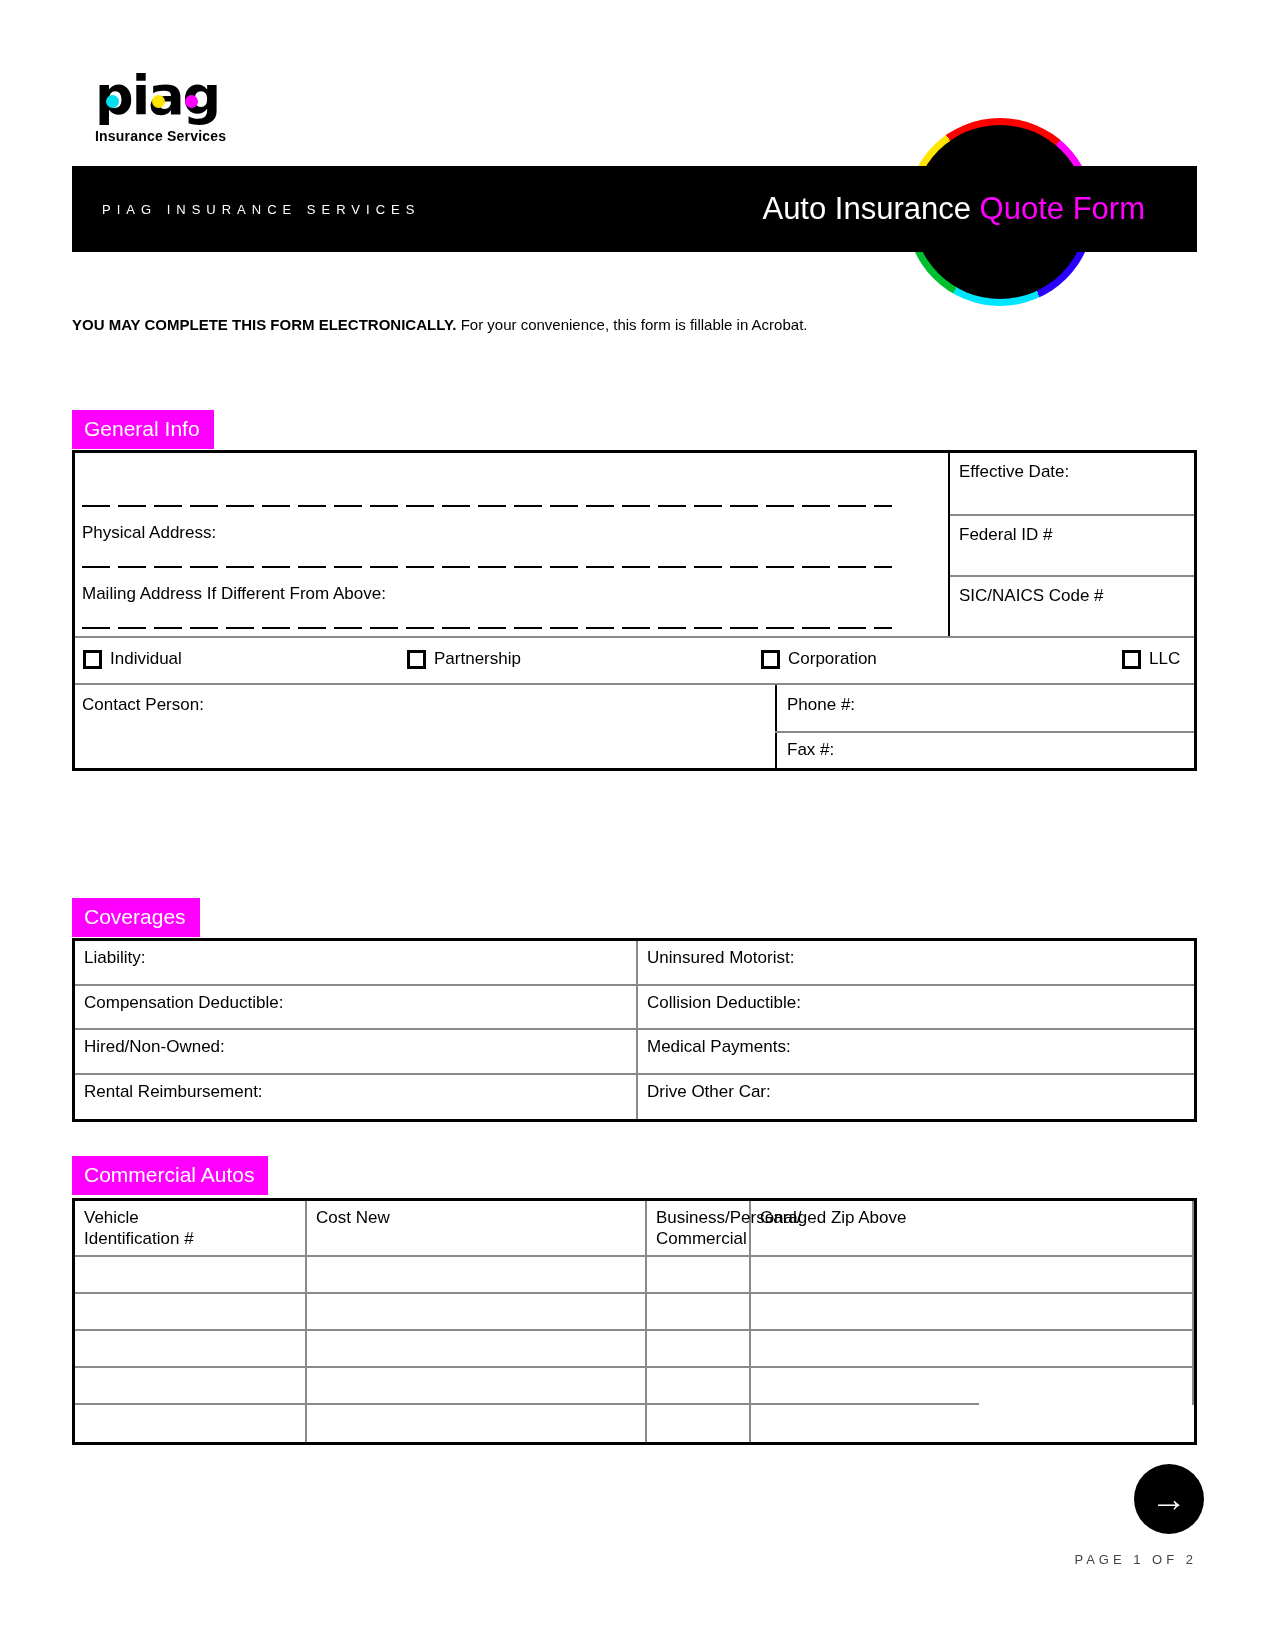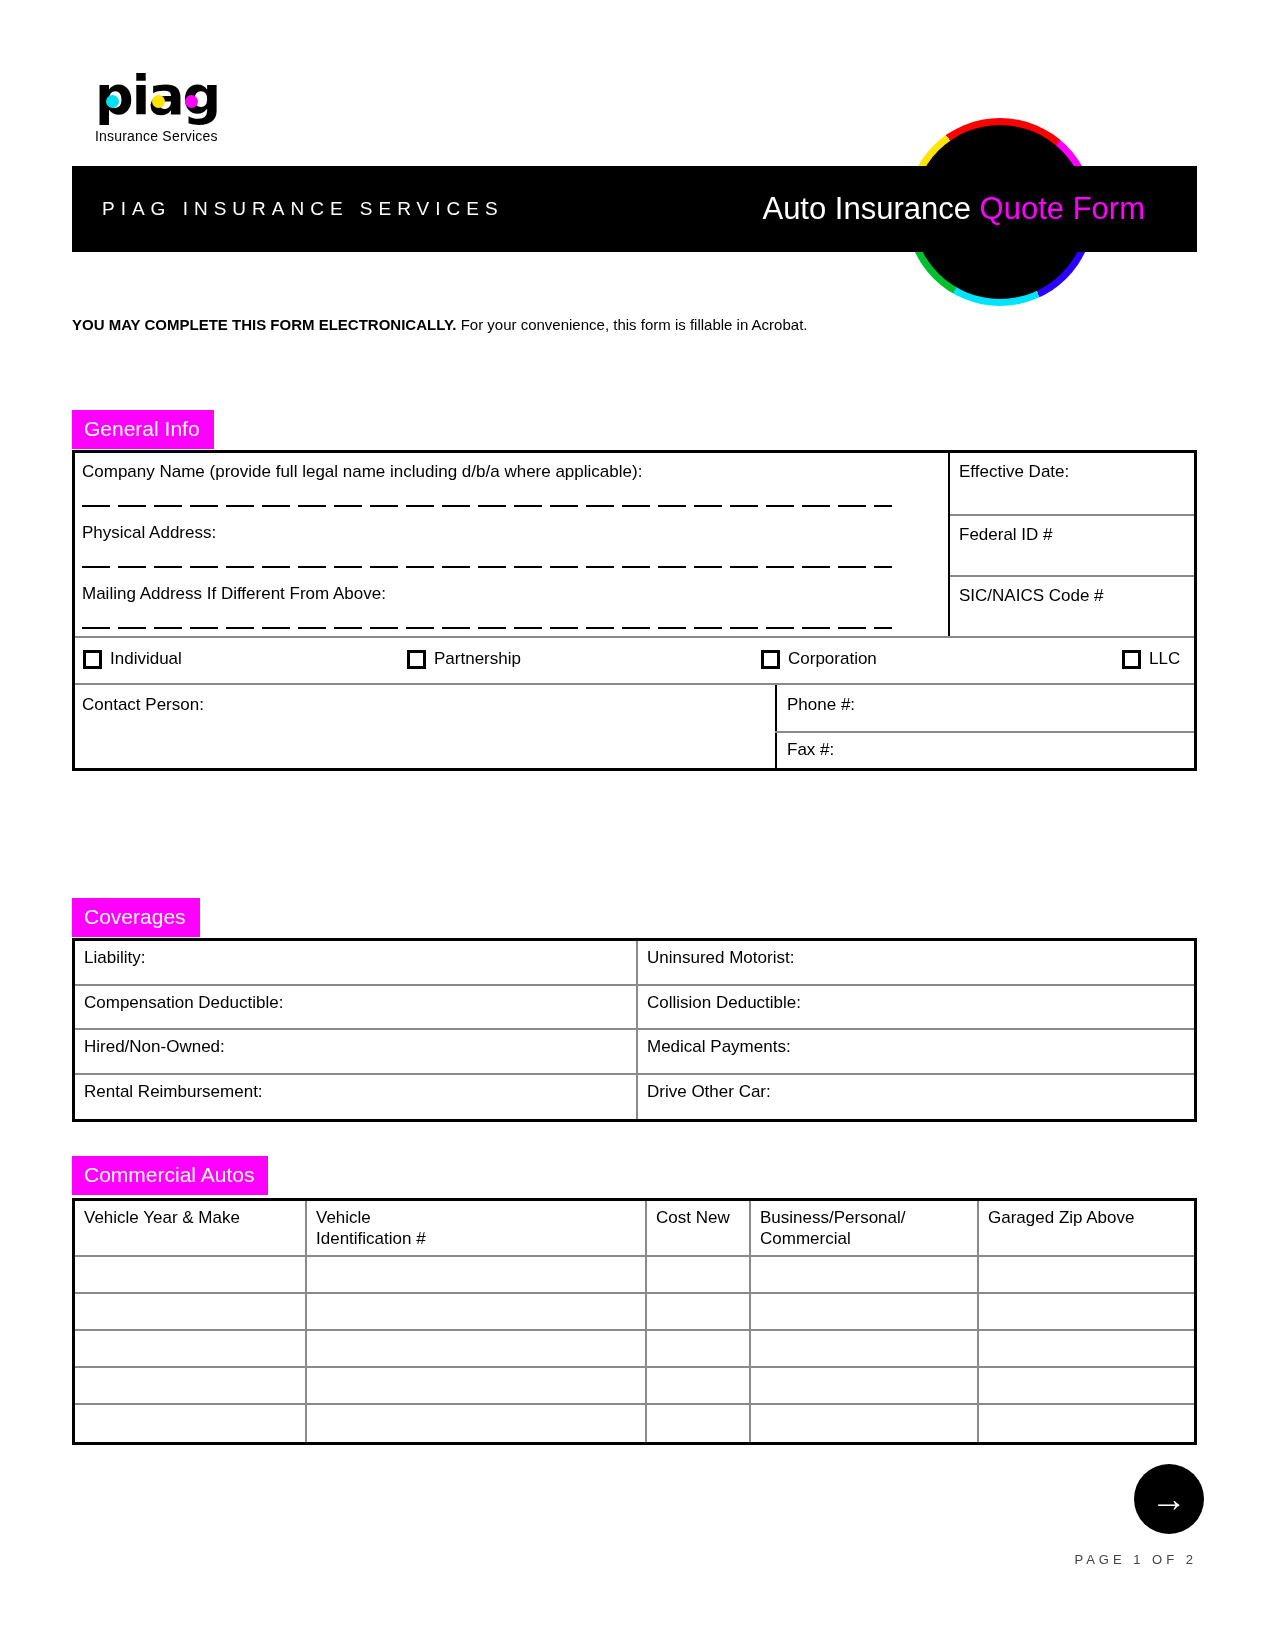--- a/index.html
+++ b/index.html
@@ -11,32 +11,32 @@
         font-family:"Liberation Sans",sans-serif;color:#000;}
 
   
   .logo{position:absolute;left:95px;top:66px;}
   .wordmark{position:relative;font-family:"DejaVu Sans",sans-serif;font-weight:bold;
             font-size:54px;line-height:60px;letter-spacing:-2px;color:#000;}
   .dot{position:absolute;width:13px;height:13px;border-radius:50%;}
   .dot-cyan{left:11px;top:29px;background:var(--cyan);}
   .dot-yellow{left:57px;top:29px;background:var(--yellow);}
   .dot-magenta{left:90px;top:29px;background:var(--magenta);}
-  .tagline{font-size:14px;font-weight:normal;margin-top:2px;letter-spacing:0.2px;}
+  .tagline{font-size:14px;font-weight:bold;margin-top:2px;letter-spacing:0.2px;}
 
   
   .rainbow-circle{position:absolute;left:906px;top:118px;width:188px;height:188px;
       border-radius:50%;z-index:1;
       background:conic-gradient(from 0deg,
         #ff0000 0deg 40deg, #ff00ff 40deg 100deg, #2a00ff 100deg 155deg,
         #00e5ff 155deg 210deg, #00c030 210deg 265deg, #ffe600 265deg 325deg, #ff0000 325deg 360deg);}
   .rainbow-circle::after{content:"";position:absolute;inset:7px;background:#000;border-radius:50%;}
   .header-bar{position:absolute;left:72px;top:166px;width:1125px;height:86px;background:#000;
       z-index:2;display:flex;align-items:center;}
-  .hb-left{color:#fff;font-size:19px;letter-spacing:6px;margin-left:30px;white-space:nowrap;}
+  .hb-left{color:#fff;font-size:13px;letter-spacing:6px;margin-left:30px;white-space:nowrap;}
   .hb-right{margin-left:auto;margin-right:52px;font-size:31px;white-space:nowrap;color:#fff;}
   .hb-right .mag{color:var(--magenta);}
 
   
   .intro{position:absolute;left:72px;top:312px;font-size:15px;line-height:25px;width:1000px;}
   .intro b{font-weight:bold;}
 
   
   .tab{position:absolute;left:72px;background:var(--magenta);color:#fff;
        font-size:21px;padding:7px 14px 8px 12px;z-index:3;white-space:nowrap;}
@@ -107,21 +107,20 @@
   </div>
 
   <div class="intro">
     <div><b>YOU MAY COMPLETE THIS FORM ELECTRONICALLY.</b><span> For your convenience, this form is fillable in Acrobat.</span></div>
   </div>
 
   <div class="tab" style="top:410px">General Info</div>
   <div class="box gi-box">
 
     <div class="abs gi-row" style="top:0">
-      <span class="lbl">Company Name (provide full legal name including d/b/a where applicable):</span>
       <span class="writein"></span>
     </div>
     <div class="abs gi-row" style="top:61px">
       <span class="lbl">Physical Address:</span>
       <span class="writein"></span>
     </div>
     <div class="abs gi-row" style="top:122px">
       <span class="lbl">Mailing Address If Different From Above:</span>
       <span class="writein"></span>
     </div>
@@ -181,24 +180,20 @@
       <div class="cov-cell"><span class="lbl">Medical Payments:</span></div>
       <div class="cov-cell colL rowlast"><span class="lbl">Rental Reimbursement:</span></div>
       <div class="cov-cell rowlast"><span class="lbl">Drive Other Car:</span></div>
     </div>
   </div>
 
   <div class="tab" style="top:1156px">Commercial Autos</div>
   <div class="box ca-box">
     <div class="ca-grid" id="ca-grid">
       <div class="ca-cell">
-          <span>Vehicle Year &amp; Make</span>
-          <span></span>
-        </div>
-      <div class="ca-cell">
           <span>Vehicle</span>
           <span>Identification #</span>
         </div>
       <div class="ca-cell">
           <span>Cost New</span>
           <span></span>
         </div>
       <div class="ca-cell">
           <span>Business/Personal/</span>
           <span>Commercial</span>

